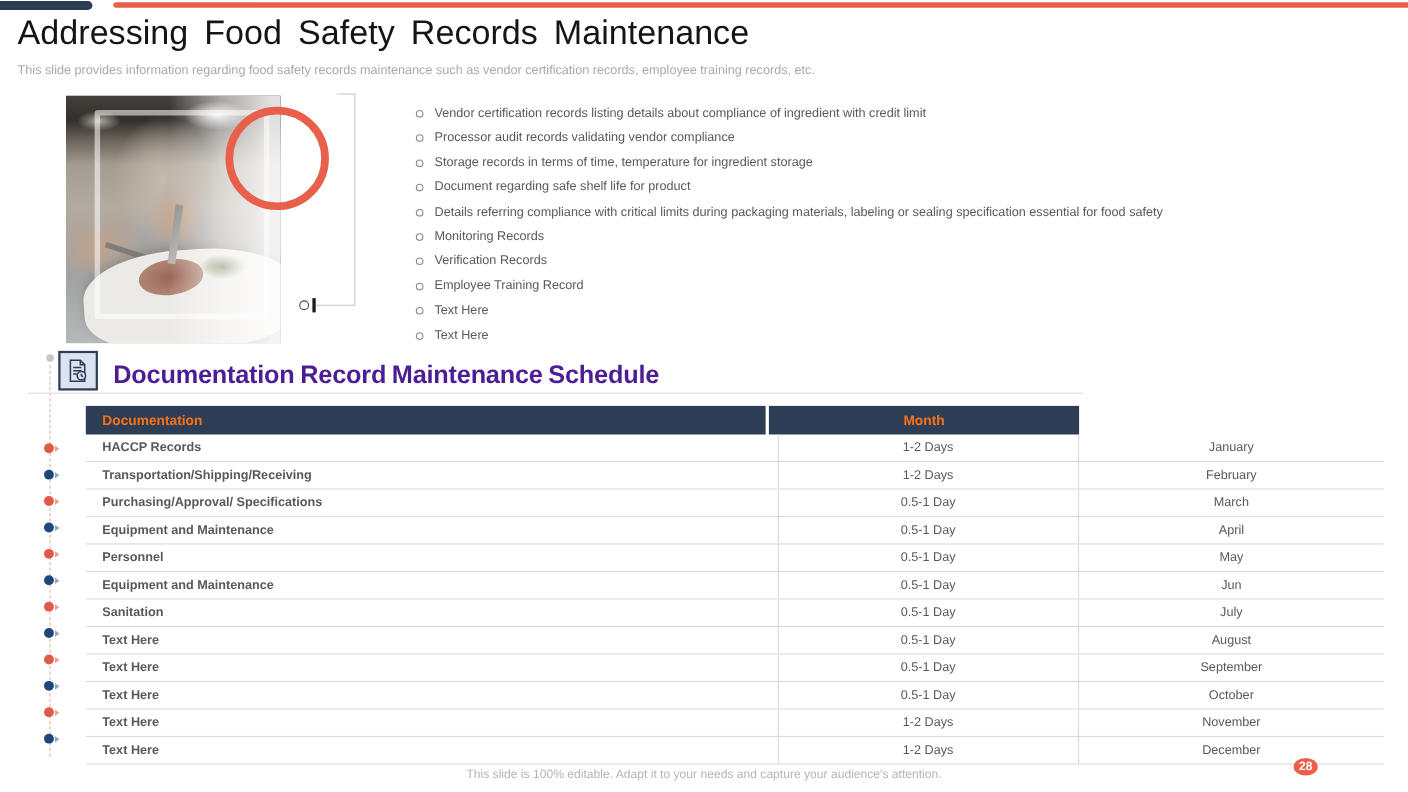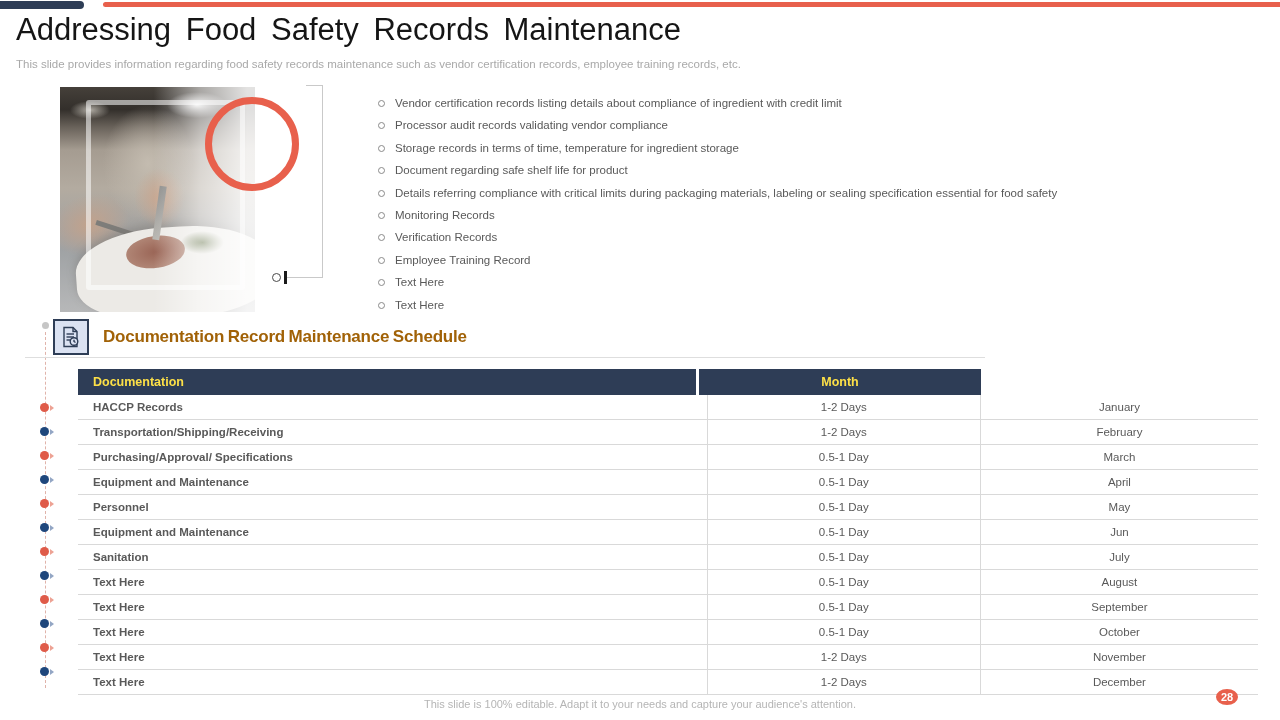--- a/index.html
+++ b/index.html
@@ -39,43 +39,43 @@
   .conn-circle{position:absolute;left:272px;top:273px;width:7px;height:7px;border:1.5px solid #4a4a4a;border-radius:50%;background:#fff;}
   .conn-bar{position:absolute;left:284px;top:271px;width:2.5px;height:13px;background:#1a1a1a;}
   
   .bullets{position:absolute;left:347px;top:92px;list-style:none;margin:0;padding:0;}
   .bullets li{position:relative;height:22.4px;line-height:22.4px;font-size:11.5px;color:var(--txt);white-space:nowrap;margin-left:48px;}
   .bullets li::before{content:"";position:absolute;left:-17px;top:8px;width:5px;height:5px;border:1.2px solid #8a8a8a;border-radius:50%;background:#fff;}
   
   .sec-dot{position:absolute;left:42px;top:322px;width:7px;height:7px;border-radius:50%;background:#c6c6c6;}
   .marker-line{position:absolute;left:45px;top:332px;width:0;height:356px;border-left:1px dashed #e0b3aa;}
   .icon-box{position:absolute;left:53px;top:319px;width:36px;height:36px;background:#dbe2f2;border:2px solid var(--navy);box-sizing:border-box;display:flex;align-items:center;justify-content:center;}
-  .sec-title{position:absolute;left:103px;top:327px;font-size:17px;font-weight:bold;color:#a16207;letter-spacing:-0.2px;word-spacing:-1px;}
+  .sec-title{position:absolute;left:103px;top:327px;font-size:23px;font-weight:bold;color:#4c1d95;letter-spacing:-0.2px;word-spacing:-1px;}
   .sec-rule{position:absolute;left:25px;top:357px;width:960px;height:1px;background:#dedede;}
   
   .table{position:absolute;left:78px;top:369px;width:1180px;}
   .thead{display:flex;height:26px;background:#fff;gap:3px;}
-  .th{background:var(--navy);color:#fde047;font-weight:bold;font-size:12.5px;display:flex;align-items:center;}
+  .th{background:var(--navy);color:#f97316;font-weight:bold;font-size:12.5px;display:flex;align-items:center;}
   .th.c1{width:618px;padding-left:15px;box-sizing:border-box;}
   .th.c2{width:277px;justify-content:center;}
   .th.c3{width:282px;justify-content:center;}
   .trow{display:flex;height:24px;border-bottom:1px solid var(--line);}
   .td{font-size:11.5px;color:var(--txt);display:flex;align-items:center;box-sizing:border-box;}
   .td.c1{width:621px;padding-left:15px;font-weight:bold;}
   .td.c2{width:277px;justify-content:center;border-left:1px solid var(--line);margin-left:16px;}
   .td.c3{width:282px;justify-content:center;border-left:1px solid var(--line);}
   
   .markers{position:absolute;left:40px;top:395px;width:20px;}
   .marker{position:absolute;width:9px;height:9px;border-radius:50%;}
   .marker::after{content:"";position:absolute;left:10px;top:2px;border-top:3px solid transparent;border-bottom:3px solid transparent;border-left:4px solid;}
   .marker.red{background:var(--mred);} .marker.red::after{border-left-color:#eda294;}
   .marker.blue{background:var(--mblue);} .marker.blue::after{border-left-color:#93a6c4;}
   
   .footer-note{position:absolute;left:0;right:0;top:698px;text-align:center;font-size:11px;color:#b5b5b5;}
-  .page-badge{position:absolute;left:1216px;top:689px;width:22px;height:16px;border-radius:50%;background:var(--red);color:#fff;font-size:11px;font-weight:bold;display:flex;align-items:center;justify-content:center;}
+  .page-badge{position:absolute;left:1176px;top:689px;width:22px;height:16px;border-radius:50%;background:var(--red);color:#fff;font-size:11px;font-weight:bold;display:flex;align-items:center;justify-content:center;}
 </style>
 </head>
 <body>
 
 <div class="slide" style="--navy: #2e3d56; --red: #e8604c; --mred: #df5b49; --mblue: #1f477c; --txt: #595959; --gray: #a9a9a9; --line: #d9d9d9;">
 
   <div class="bar-navy"></div>
   <div class="bar-red"></div>
 
   <div class="title">Addressing Food Safety Records Maintenance</div>

